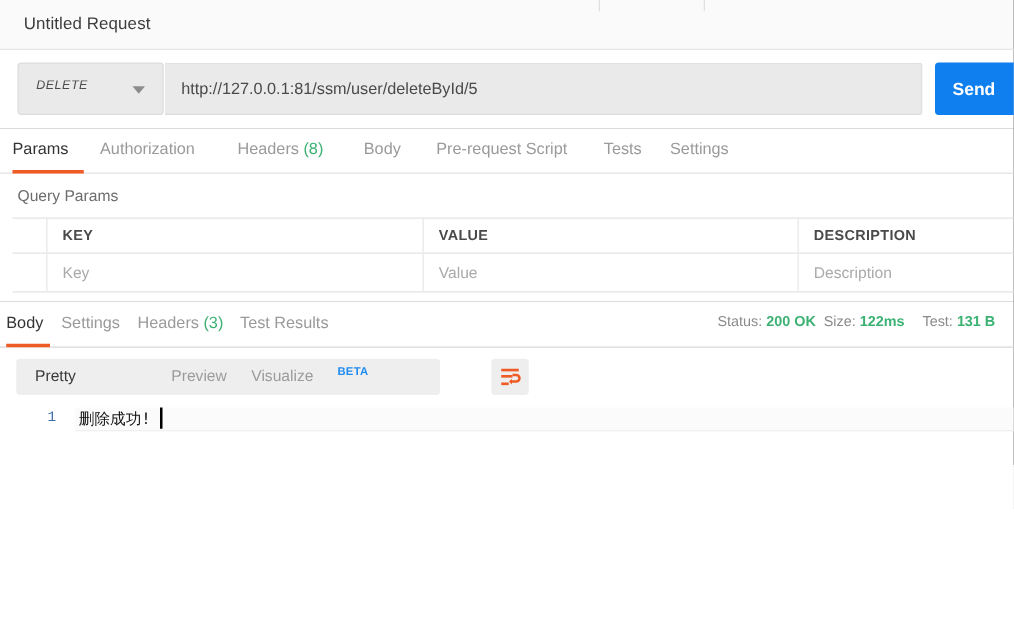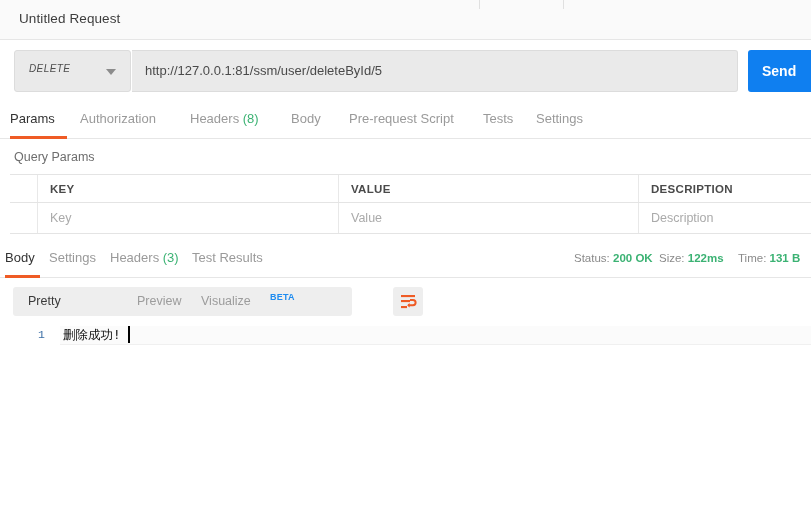--- a/index.html
+++ b/index.html
@@ -501,21 +501,21 @@
 
     <div class="resp-meta" style="left:574px;">
       <span>Status:</span>
       <span class="val">200 OK</span>
     </div>
     <div class="resp-meta" style="left:659px;">
       <span>Size:</span>
       <span class="val">122ms</span>
     </div>
     <div class="resp-meta" style="left:738px;">
-      <span>Time:</span>
+      <span>Test:</span>
       <span class="val">131 B</span>
     </div>
   </div>
 
   <div class="body-toolbar">
     <div class="seg-group">
       <div class="seg-item active" style="left:15px;">
         <span>Pretty</span>
       </div>
       <div class="seg-item" style="left:77px;margin-top:28px;">

